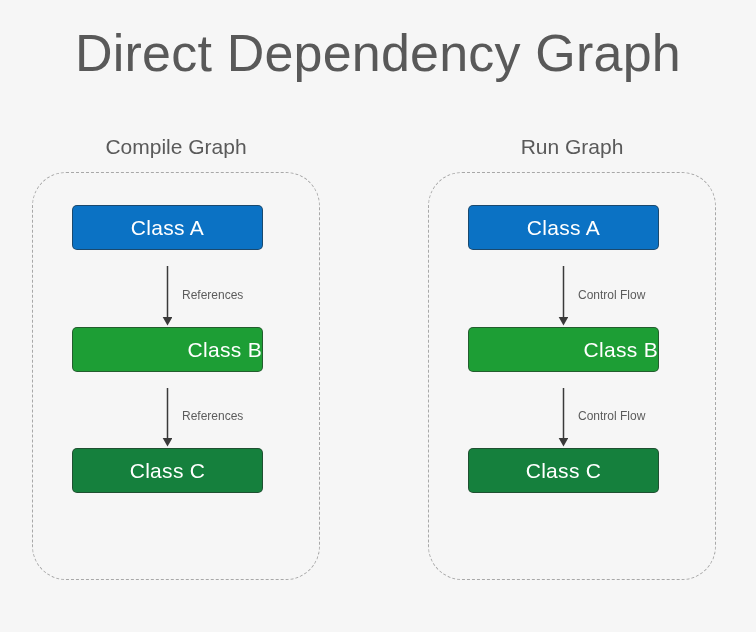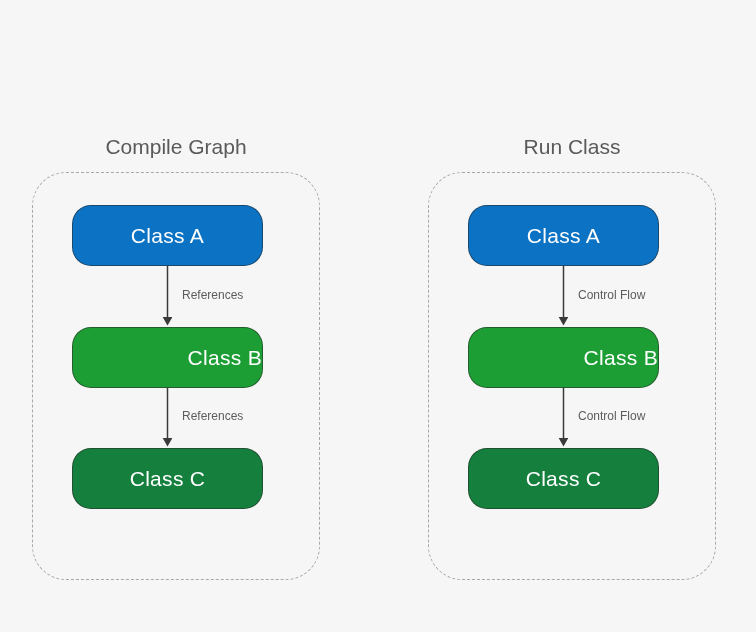--- a/index.html
+++ b/index.html
@@ -59,22 +59,22 @@
     background: transparent;
     box-sizing: border-box;
   }
   .group-box.left  { left: 32px;  top: 172px; width: 288px; height: 408px; }
   .group-box.right { left: 428px; top: 172px; width: 288px; height: 408px; }
 
   
   .node {
     position: absolute;
     width: 191px;
-    height: 61px;
-    border-radius: 19px;
+    height: 45px;
+    border-radius: 5px;
     border: 1px solid rgba(40,40,40,0.55);
     box-sizing: border-box;
     display: flex;
     align-items: center;
     justify-content: center;
     color: #ffffff;
     font-size: 21px;
     font-weight: 300;
     letter-spacing: 0.3px;
     white-space: nowrap;
@@ -111,20 +111,21 @@
     width: 756px;
     height: 632px;
     pointer-events: none;
   }
 </style>
 </head>
 <body>
 
 <div id="canvas">
 
+  <div class="title">Direct Dependency Graph</div>
 
   <div class="phase-label left">Compile Graph</div>
 
   <div class="group-box left"></div>
 
   <div class="node blue col-left row-a">
     <span>Class A</span>
   </div>
 
   <div class="node green col-left row-b">
@@ -132,21 +133,21 @@
   </div>
 
   <div class="node purple col-left row-c">
     <span>Class C</span>
   </div>
 
   <div class="edge-label l-ab">References</div>
 
   <div class="edge-label l-bc">References</div>
 
-  <div class="phase-label right">Run Class</div>
+  <div class="phase-label right">Run Graph</div>
 
   <div class="group-box right"></div>
 
   <div class="node blue col-right row-a">
     <span>Class A</span>
   </div>
 
   <div class="node green col-right row-b">
     <span>Class B</span>
   </div>

